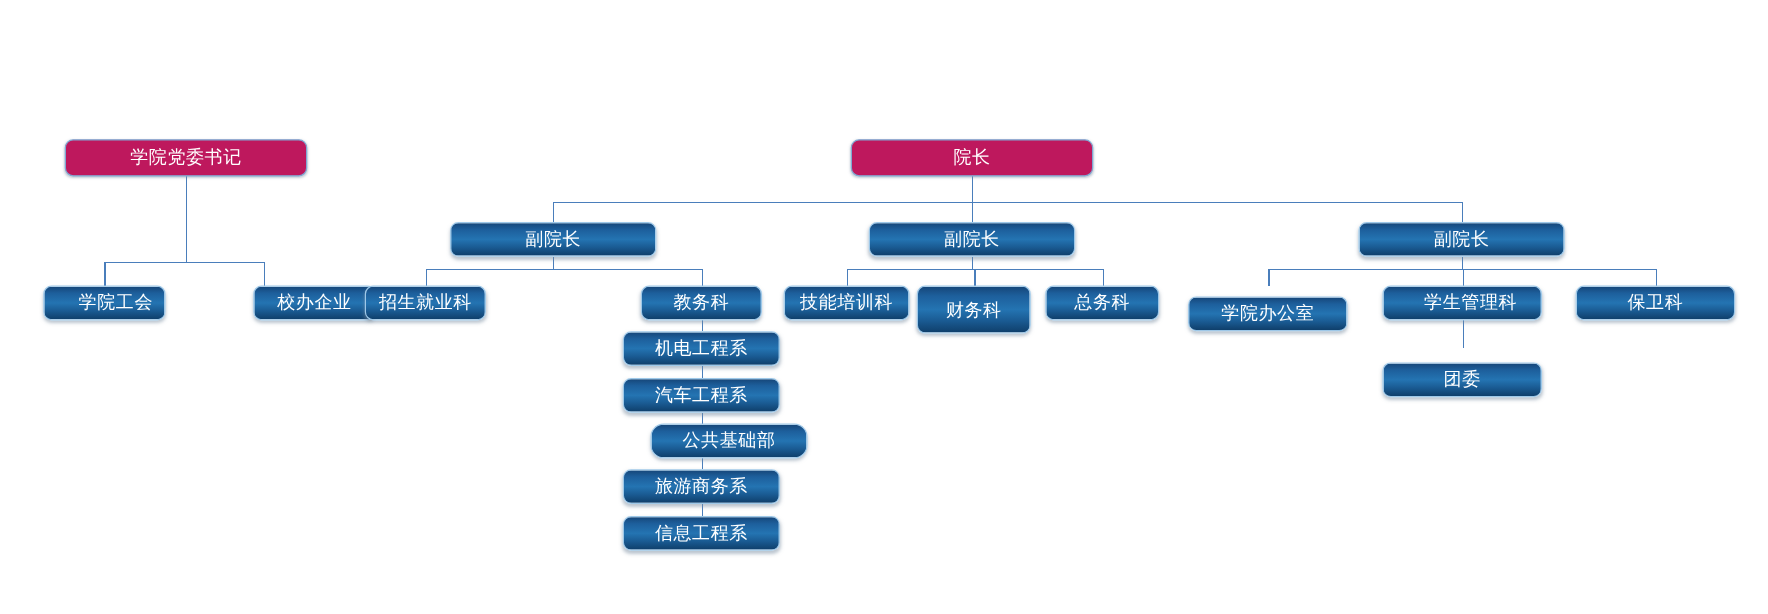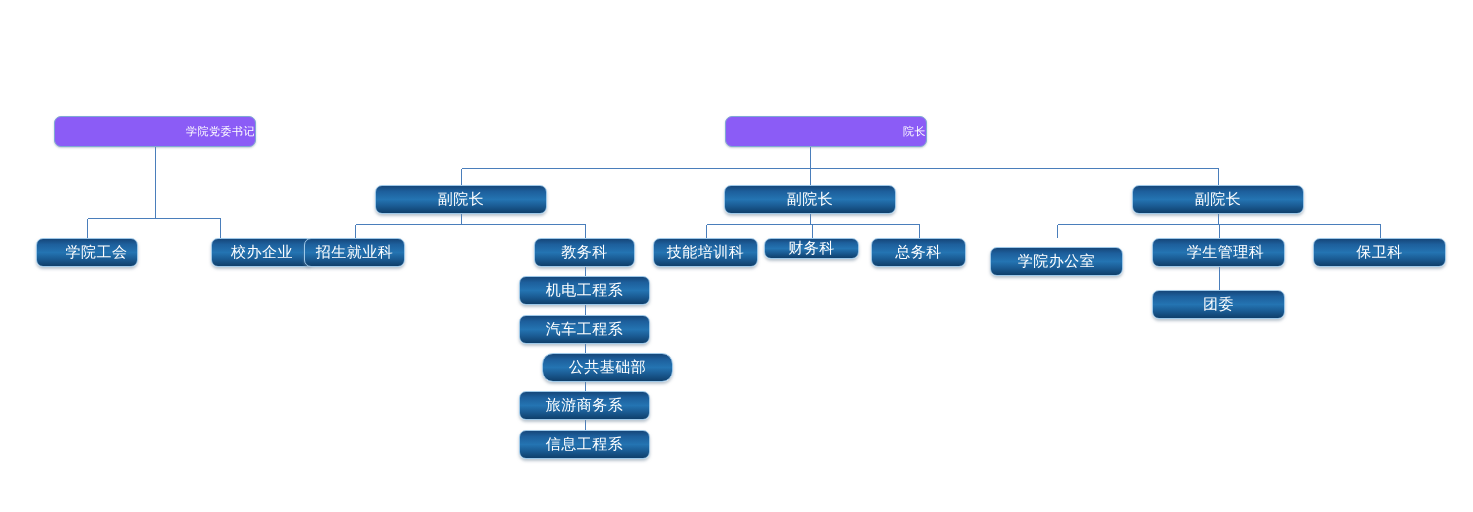--- a/index.html
+++ b/index.html
@@ -38,25 +38,24 @@
     color: #ffffff;
     font-size: 15px;
     line-height: 1;
     letter-spacing: 0.5px;
     white-space: nowrap;
     text-align: center;
     z-index: 3;
   }
   
   .node.flat {
-    background: #8b5cf6;
+    background: #be185d;
     border: 1px solid #7fa9d4;
     box-shadow: 0 1px 2px rgba(120,140,160,0.45);
-    font-size: 11px;
-    justify-content: flex-end;
+    font-size: 15px;
   }
   
   .node.grad {
     background: linear-gradient(to bottom,
                 #123f6d 0%,
                 #1c5somesomething 0%,
                 #1b5a94 18%,
                 #2272ad 48%,
                 #1d6199 72%,
                 #10436f 100%);
@@ -115,21 +114,21 @@
   <div id="node-layer">
       <div class="node flat" style="left: 54px; top: 116px; width: 202px; height: 31px;">
         <span class="label">学院党委书记</span>
       </div>
       <div class="node grad" style="left: 36px; top: 238px; width: 102px; height: 29px; padding-left: 19px;">
         <span class="label">学院工会</span>
       </div>
       <div class="node grad" style="left: 169px; top: 238px; width: 102px; height: 29px; margin-left: 42px;">
         <span class="label">校办企业</span>
       </div>
-      <div class="node flat" style="left: 709px; top: 116px; width: 202px; height: 31px; margin-left: 16px;">
+      <div class="node flat" style="left: 709px; top: 116px; width: 202px; height: 31px;">
         <span class="label">院长</span>
       </div>
       <div class="node grad" style="left: 375px; top: 185px; width: 172px; height: 29px;">
         <span class="label">副院长</span>
       </div>
       <div class="node grad" style="left: 724px; top: 185px; width: 172px; height: 29px;">
         <span class="label">副院长</span>
       </div>
       <div class="node grad" style="left: 1132px; top: 185px; width: 172px; height: 29px;">
         <span class="label">副院长</span>
@@ -151,32 +150,32 @@
       </div>
       <div class="node grad" style="left: 519px; top: 391px; width: 131px; height: 29px;">
         <span class="label">旅游商务系</span>
       </div>
       <div class="node grad" style="left: 519px; top: 430px; width: 131px; height: 29px;">
         <span class="label">信息工程系</span>
       </div>
       <div class="node grad" style="left: 653px; top: 238px; width: 105px; height: 29px;">
         <span class="label">技能培训科</span>
       </div>
-      <div class="node grad" style="left: 764px; top: 238px; width: 95px; height: 21px;">
+      <div class="node grad" style="left: 764px; top: 238px; width: 95px; height: 40px;">
         <span class="label">财务科</span>
       </div>
       <div class="node grad" style="left: 871px; top: 238px; width: 95px; height: 29px;">
         <span class="label">总务科</span>
       </div>
       <div class="node grad" style="left: 990px; top: 247px; width: 133px; height: 29px;">
         <span class="label">学院办公室</span>
       </div>
       <div class="node grad" style="left: 1152px; top: 238px; width: 133px; height: 29px; padding-left: 14px;">
         <span class="label">学生管理科</span>
       </div>
       <div class="node grad" style="left: 1313px; top: 238px; width: 133px; height: 29px;">
         <span class="label">保卫科</span>
       </div>
-      <div class="node grad" style="left: 1152px; top: 290px; width: 133px; height: 29px;">
+      <div class="node grad" style="left: 1152px; top: 302px; width: 133px; height: 29px;">
         <span class="label">团委</span>
       </div>
     </div>
 </div>
 
 </body></html>

